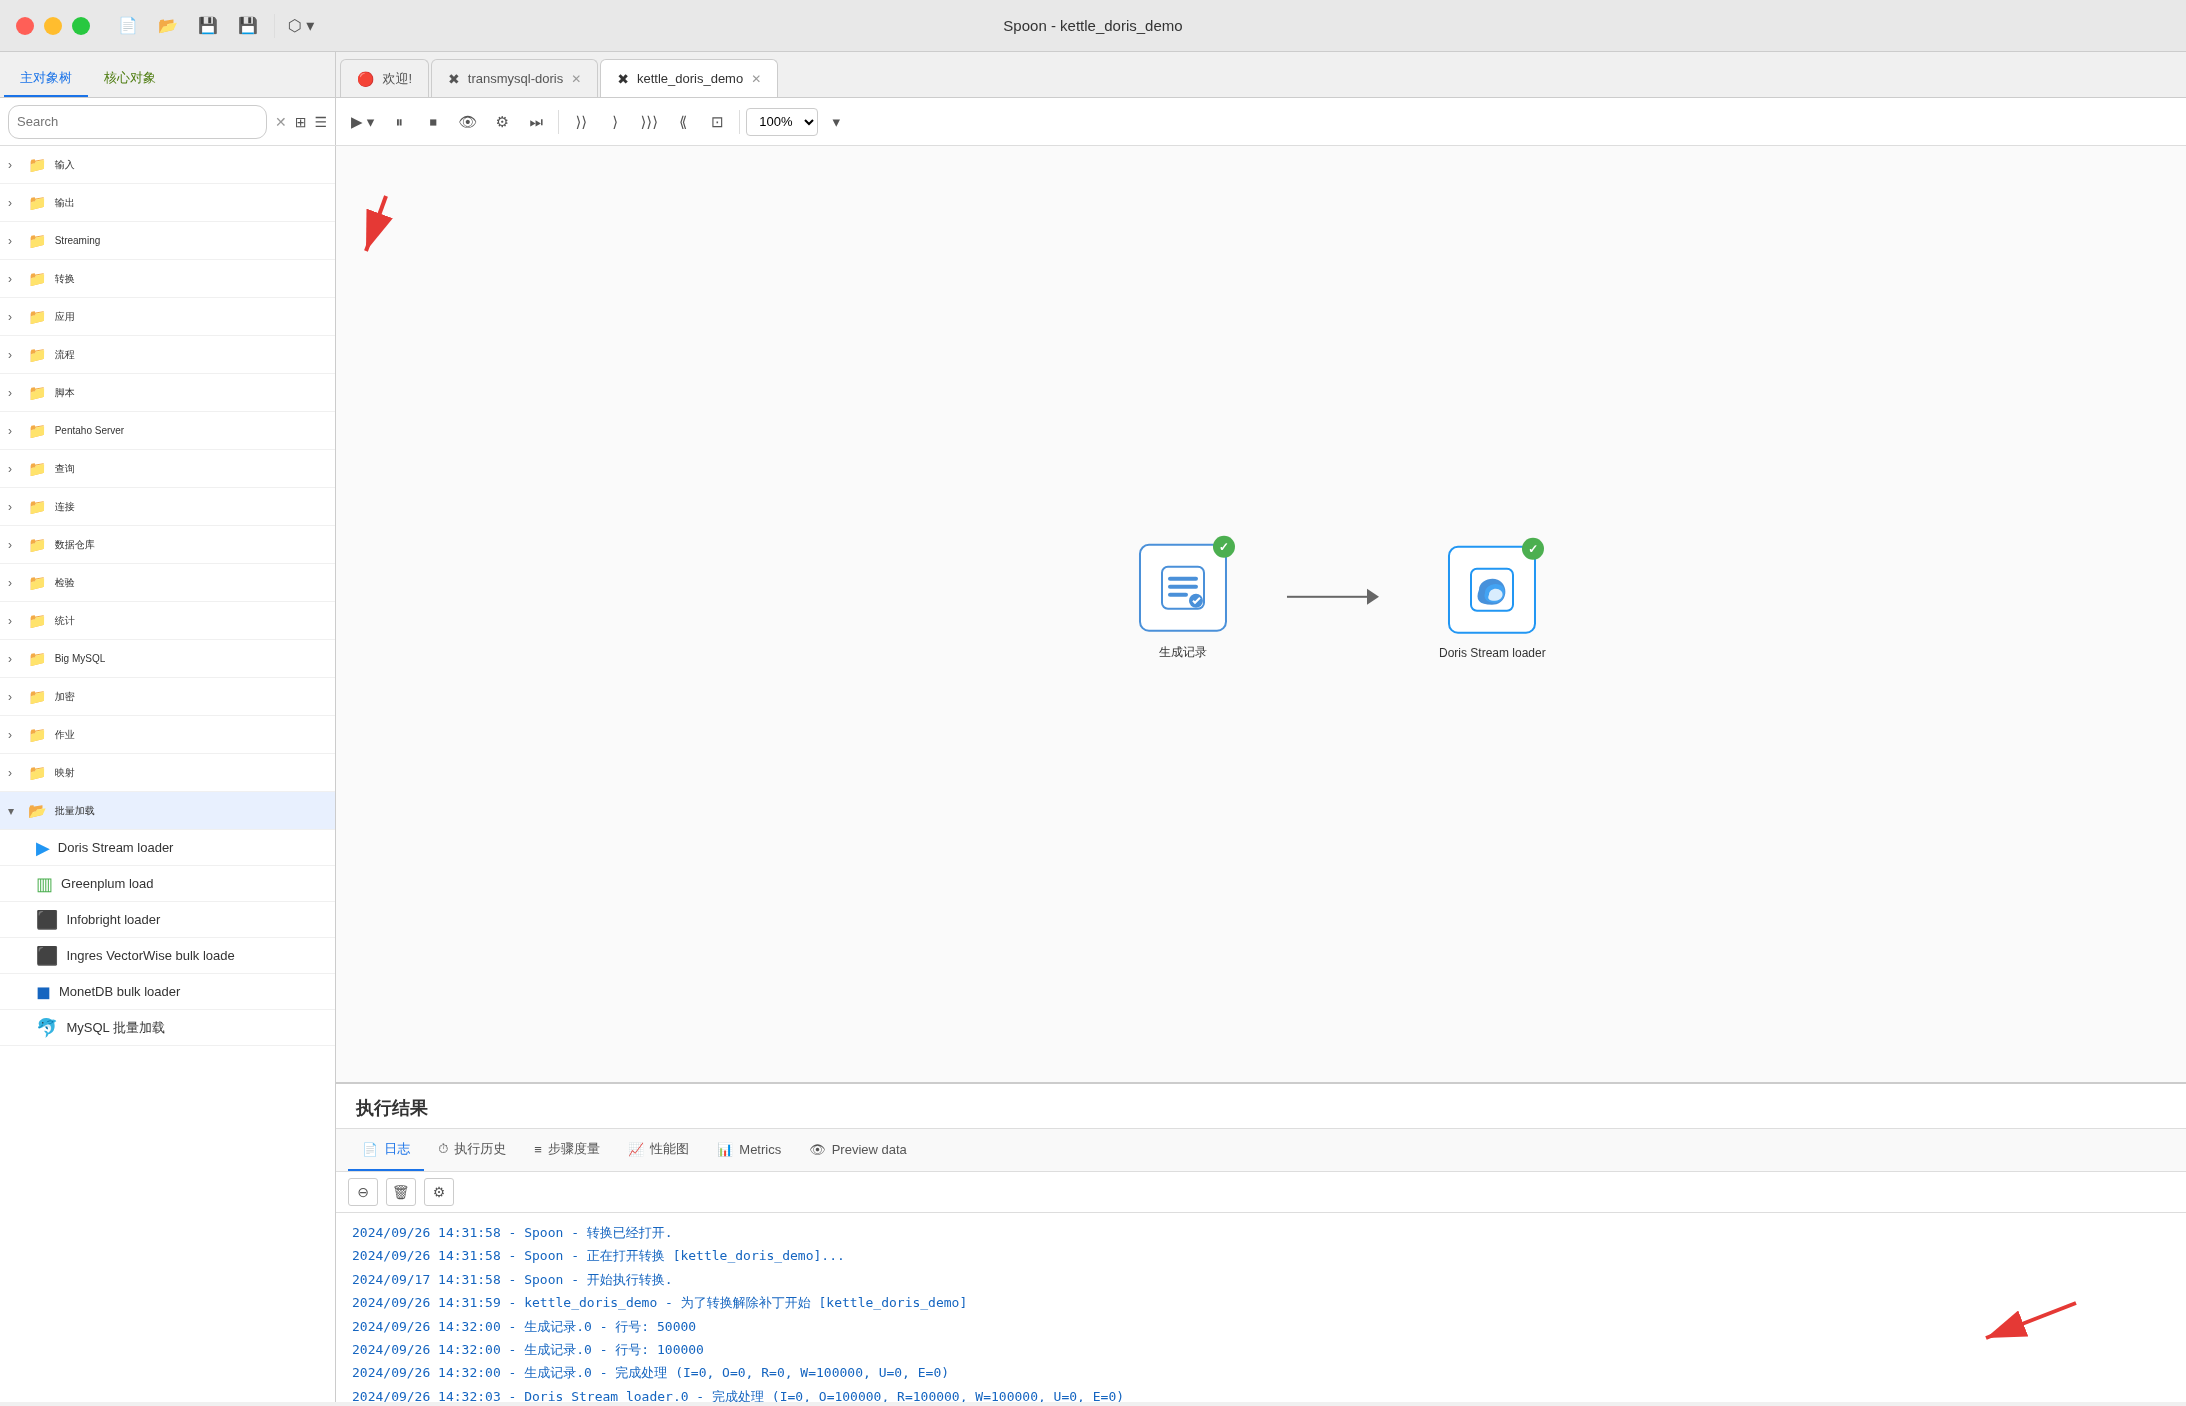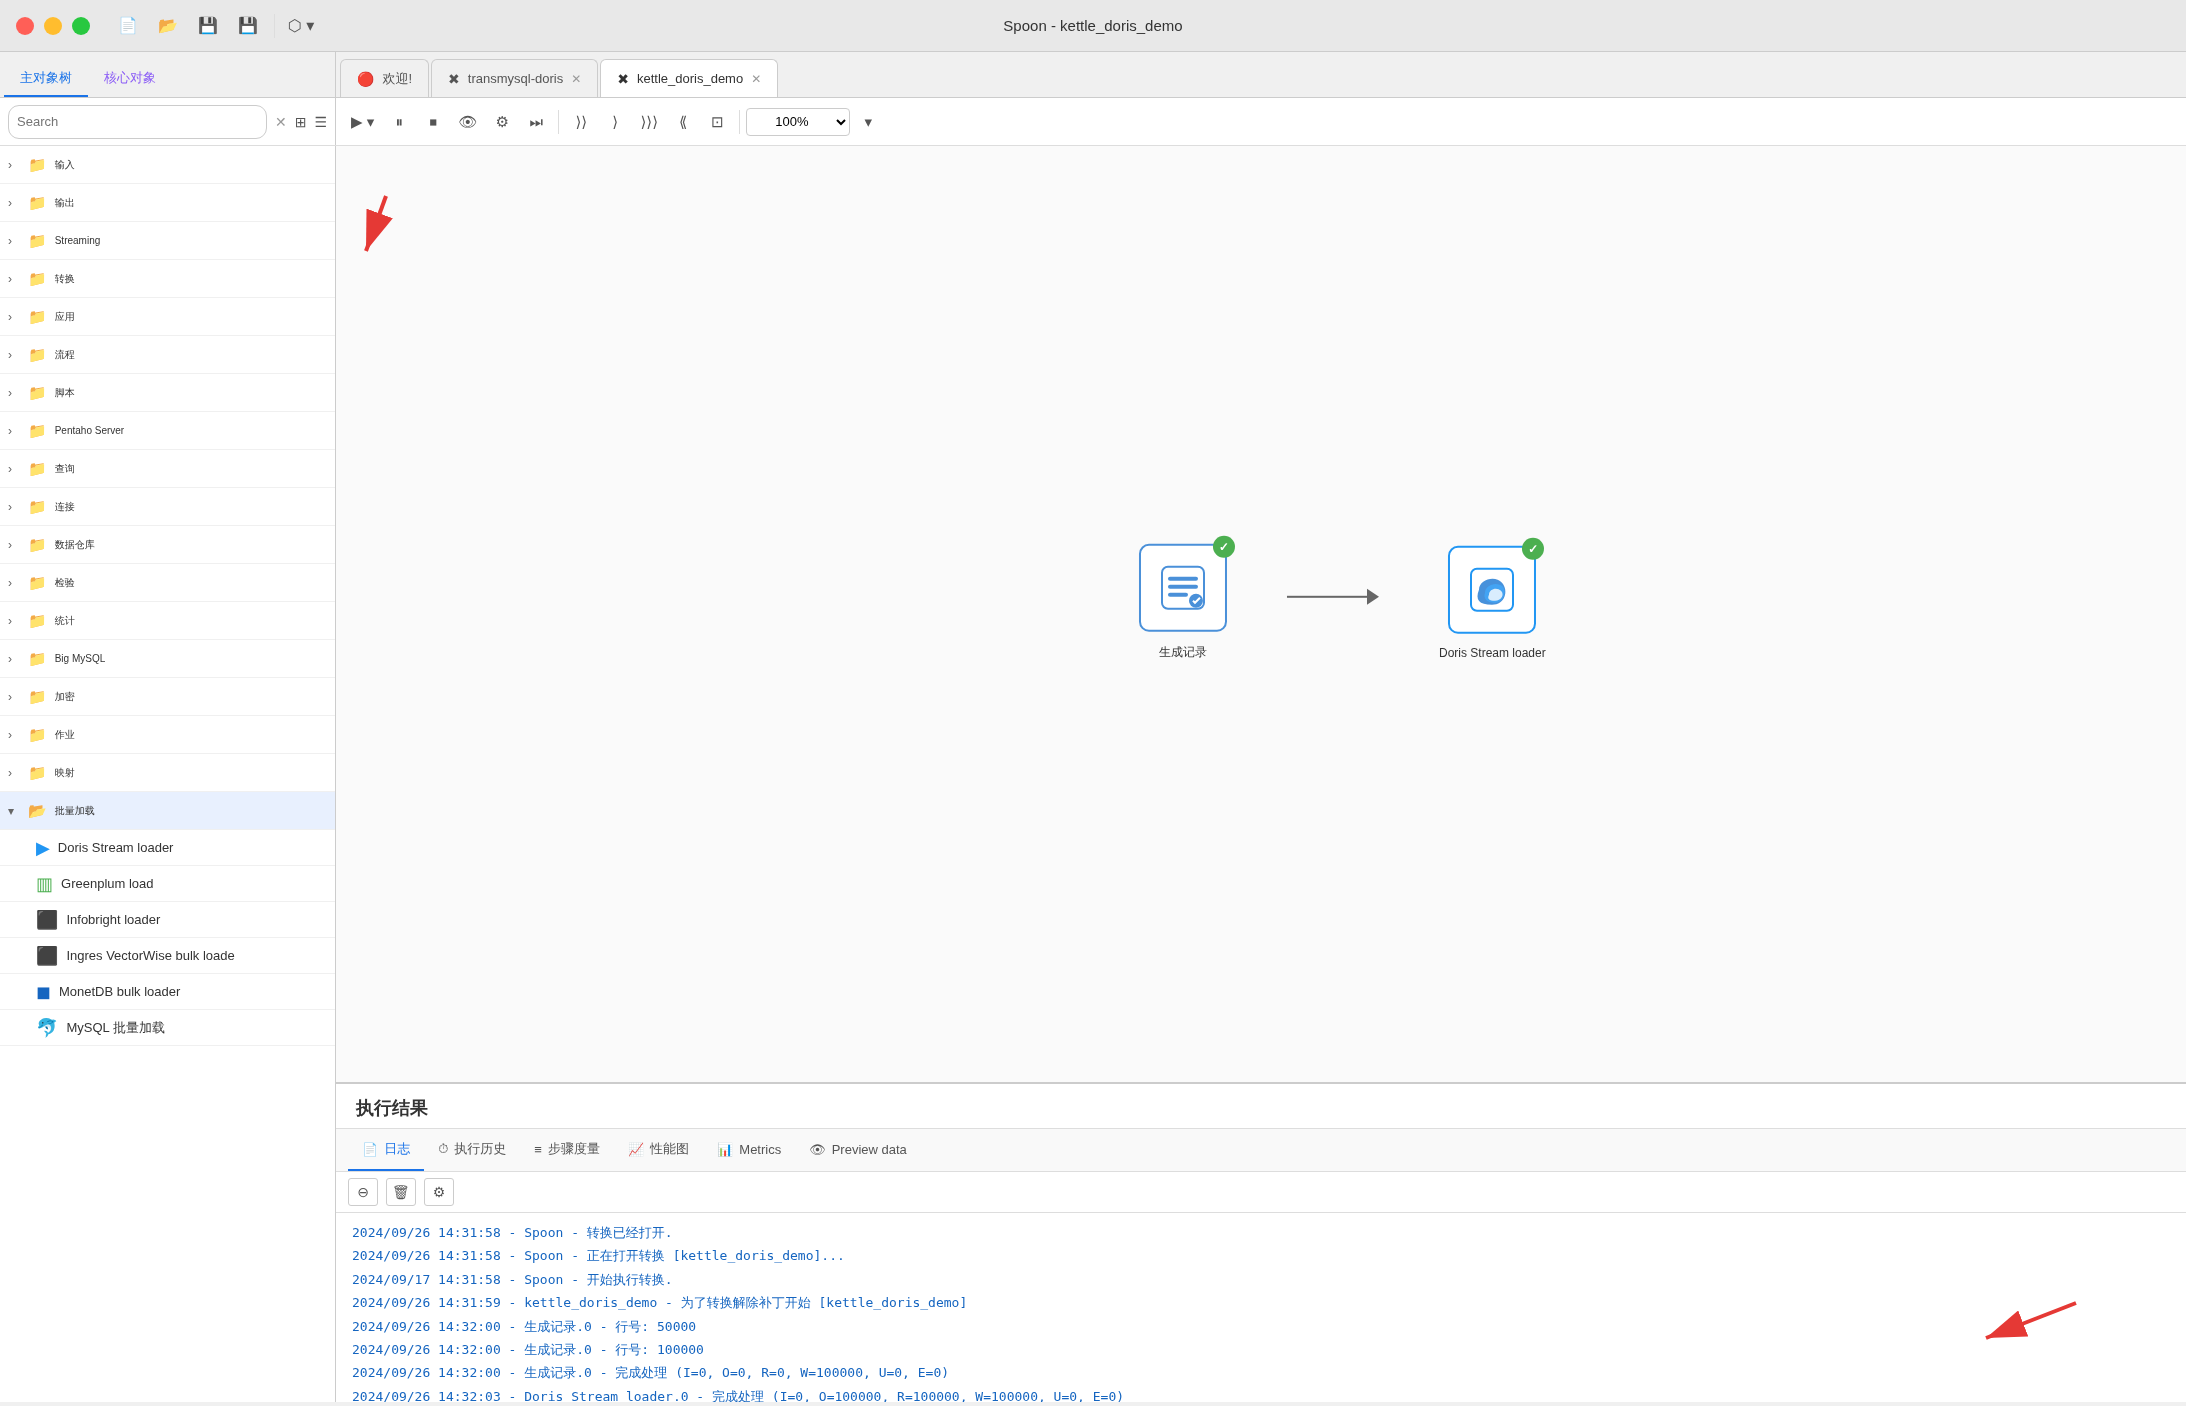--- a/index.html
+++ b/index.html
@@ -100,21 +100,21 @@
       cursor: pointer;
       font-size: 15px;
       color: #555;
       padding: 0 6px;
       gap: 4px;
     }
     .zoom-select {
       height: 28px;
       border: 1px solid #ccc;
       border-radius: 4px;
-      padding: 0 24px;
+      padding: 0 8px;
       font-size: 13px;
       background: #fff;
       cursor: pointer;
     }
 
     
     .app-layout {
       display: flex;
       height: calc(1406px - 52px - 52px - 46px);
     }
@@ -126,21 +126,21 @@
       background: #fff;
       border-right: 1px solid #ccc;
       display: flex;
       flex-direction: column;
       height: 100%;
     }
     .sidebar-tab {
       padding: 8px 16px;
       cursor: pointer;
       font-size: 13px;
-      color: #8b5cf6;
+      color: #4d7c0f;
       border-bottom: 2px solid transparent;
     }
     .sidebar-tab.active {
       color: #1a73e8;
       border-bottom-color: #1a73e8;
       font-weight: 500;
     }
     .sidebar-tree {
       flex: 1;
       overflow-y: auto;

